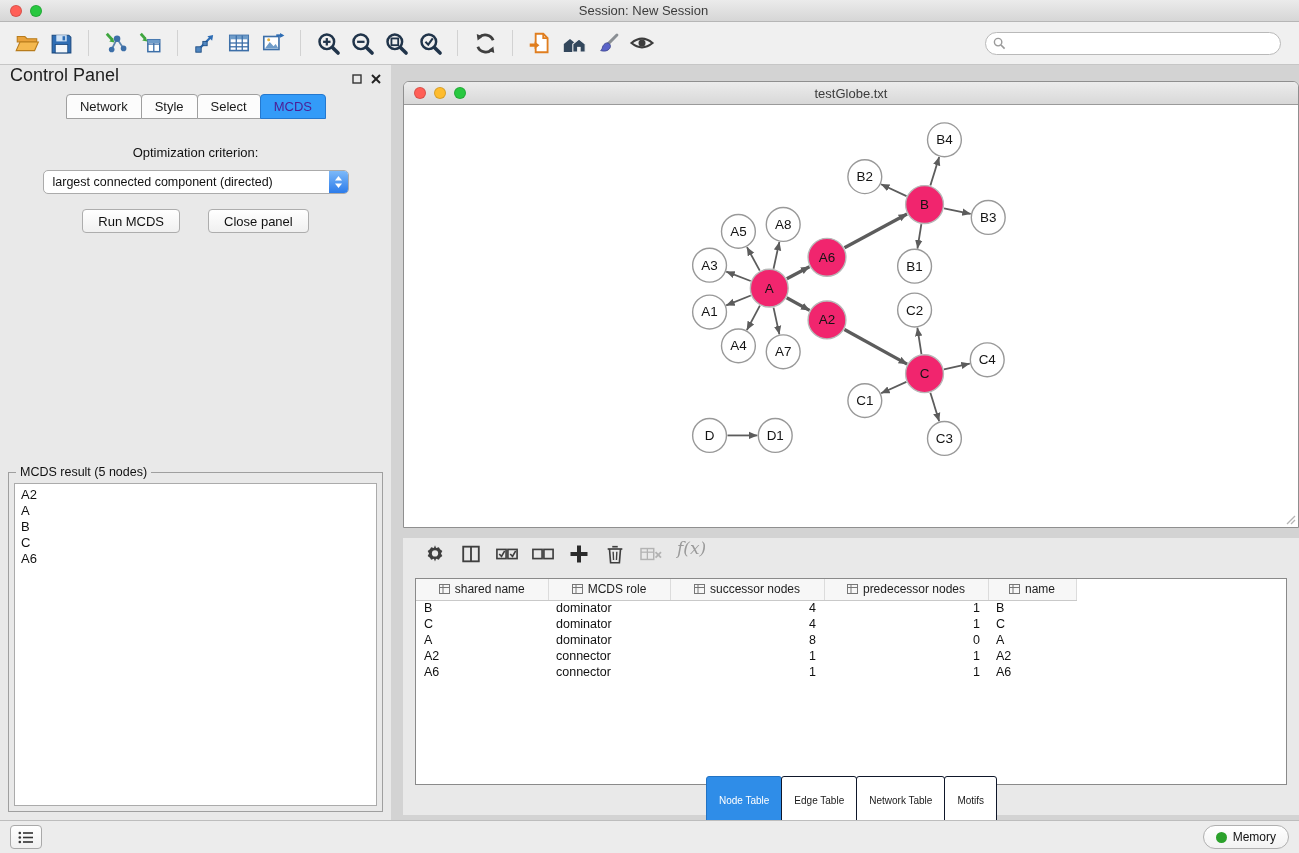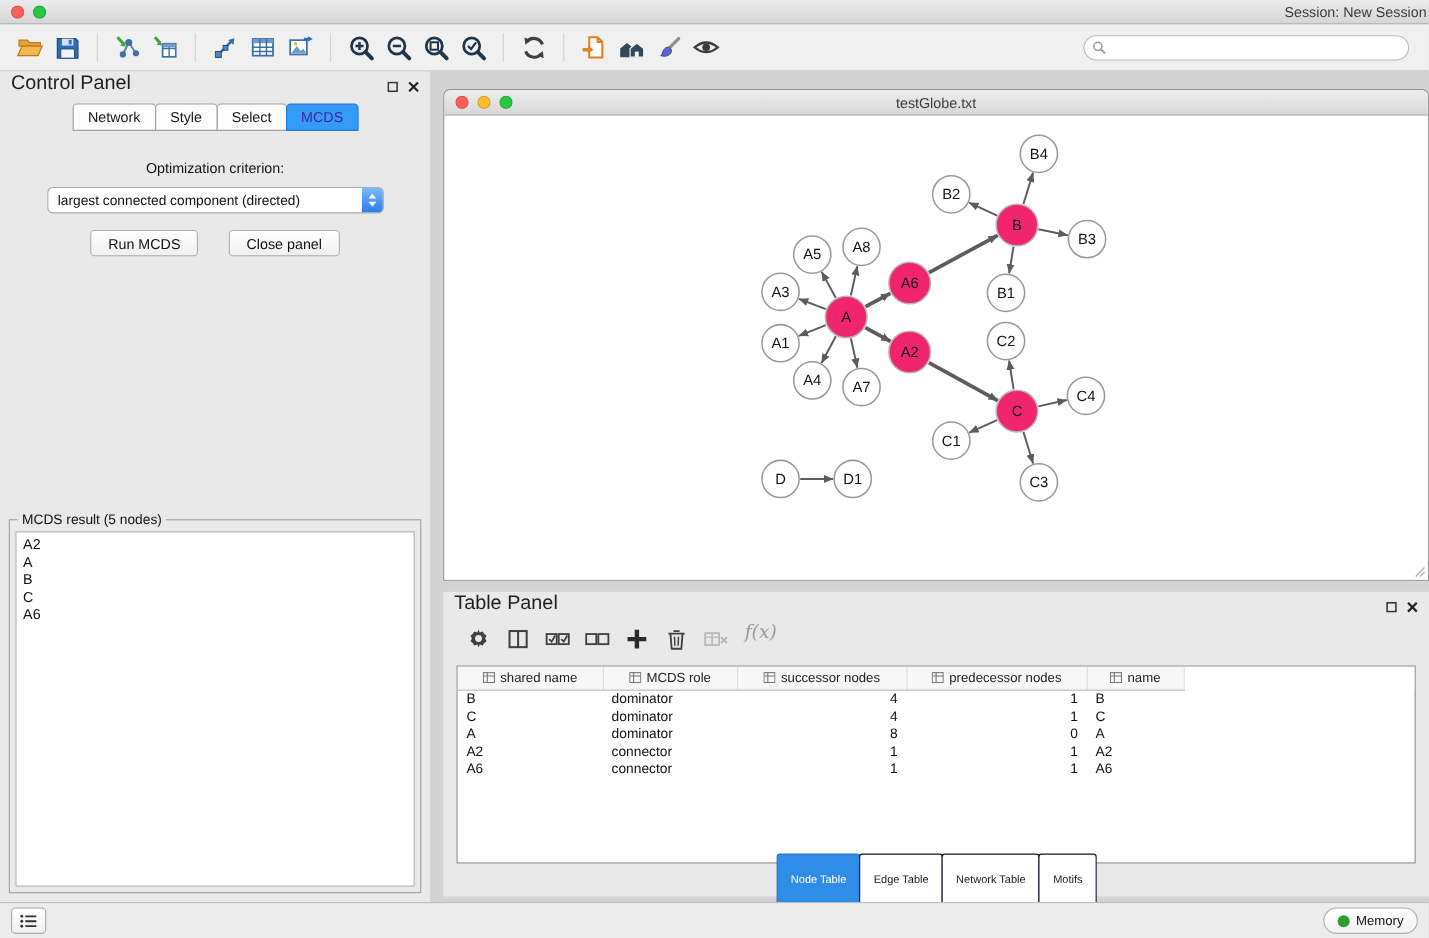--- a/index.html
+++ b/index.html
@@ -4,21 +4,21 @@
 <style>
   * { margin:0; padding:0; box-sizing:border-box; }
   html,body { width:1299px; height:853px; font-family:"Liberation Sans", sans-serif; background:#d3d3d3; overflow:hidden; }
   .app { width:1299px; height:853px; display:flex; flex-direction:column; }
 
   
   .titlebar { height:22px; background:linear-gradient(#ebebeb,#d6d6d6); border-bottom:1px solid #b6b6b6; position:relative; display:flex; align-items:center; flex:0 0 auto;}
   .traffic { display:flex; gap:8px; margin-left:10px; }
   .tl { width:12px; height:12px; border-radius:50%; display:inline-block; border:1px solid rgba(0,0,0,.15); }
   .tl.red { background:#ff5f57; } .tl.yellow { background:#febc2e; } .tl.green { background:#28c840; }
-  .win-title { position:absolute; left:0; right:2px; text-align:right; font-size:13px; color:#3c3c3c; }
+  .win-title { position:absolute; left:0; right:12px; text-align:center; font-size:13px; color:#3c3c3c; }
 
   
   .toolbar { height:43px; background:#f0f0f0; border-bottom:1px solid #c6c6c6; display:flex; align-items:center; padding:0 10px; flex:0 0 auto;}
   .tb { width:34px; height:34px; background:transparent; border:none; display:flex; align-items:center; justify-content:center; cursor:pointer; padding:0; }
   .sep { width:1px; height:26px; background:#d2d2d2; margin:0 10px; }
   .search { margin-left:auto; margin-right:8px; position:relative; }
   .search input { width:296px; height:23px; border:1px solid #b9b9b9; border-radius:12px; background:#fff; padding:0 10px 0 26px; font-size:12px; outline:none; }
   .search svg { position:absolute; left:8px; top:5px; }
 
   
@@ -423,36 +423,20 @@
               </g>
             </svg>
           <svg class="resize-grip" width="12" height="12" viewBox="0 0 12 12">
             <line x1="3" y1="11" x2="11" y2="3" stroke="#b5b5b5" stroke-width="1.3"></line>
             <line x1="7" y1="11" x2="11" y2="7" stroke="#b5b5b5" stroke-width="1.3"></line>
           </svg>
         </div>
       </div>
 
       <div class="table-panel">
-        <div class="panel-header">
-          <span>Table Panel</span>
-          <span class="ph-icons">
-            <button class="ph-btn">
-              <svg width="10" height="10" viewBox="0 0 10 10">
-                  <rect x="1" y="1" width="8" height="8" fill="none" stroke="#333" stroke-width="1.4"></rect>
-                </svg>
-            </button>
-            <button class="ph-btn">
-              <svg width="10" height="10" viewBox="0 0 10 10">
-                  <line x1="1" y1="1" x2="9" y2="9" stroke="#222" stroke-width="2"></line>
-                  <line x1="9" y1="1" x2="1" y2="9" stroke="#222" stroke-width="2"></line>
-                </svg>
-            </button>
-          </span>
-        </div>
 
         <div class="tbl-toolbar">
           <button class="tb">
             <svg width="22" height="22" viewBox="0 0 24 24">
               <path d="M12 2.5l1.2 3 3-1 1.3 2.2 2.5 1.9-1.5 2.8 1.5 2.8-2.5 1.9-1.3 2.2-3-1-1.2 3-1.2-3-3 1-1.3-2.2-2.5-1.9 1.5-2.8-1.5-2.8 2.5-1.9 1.3-2.2 3 1z" fill="#3f3f3f"></path>
               <circle cx="12" cy="11.4" r="3.4" fill="#e9e9e9"></circle>
             </svg>
           </button>
           <button class="tb">
             <svg width="22" height="22" viewBox="0 0 24 24">

